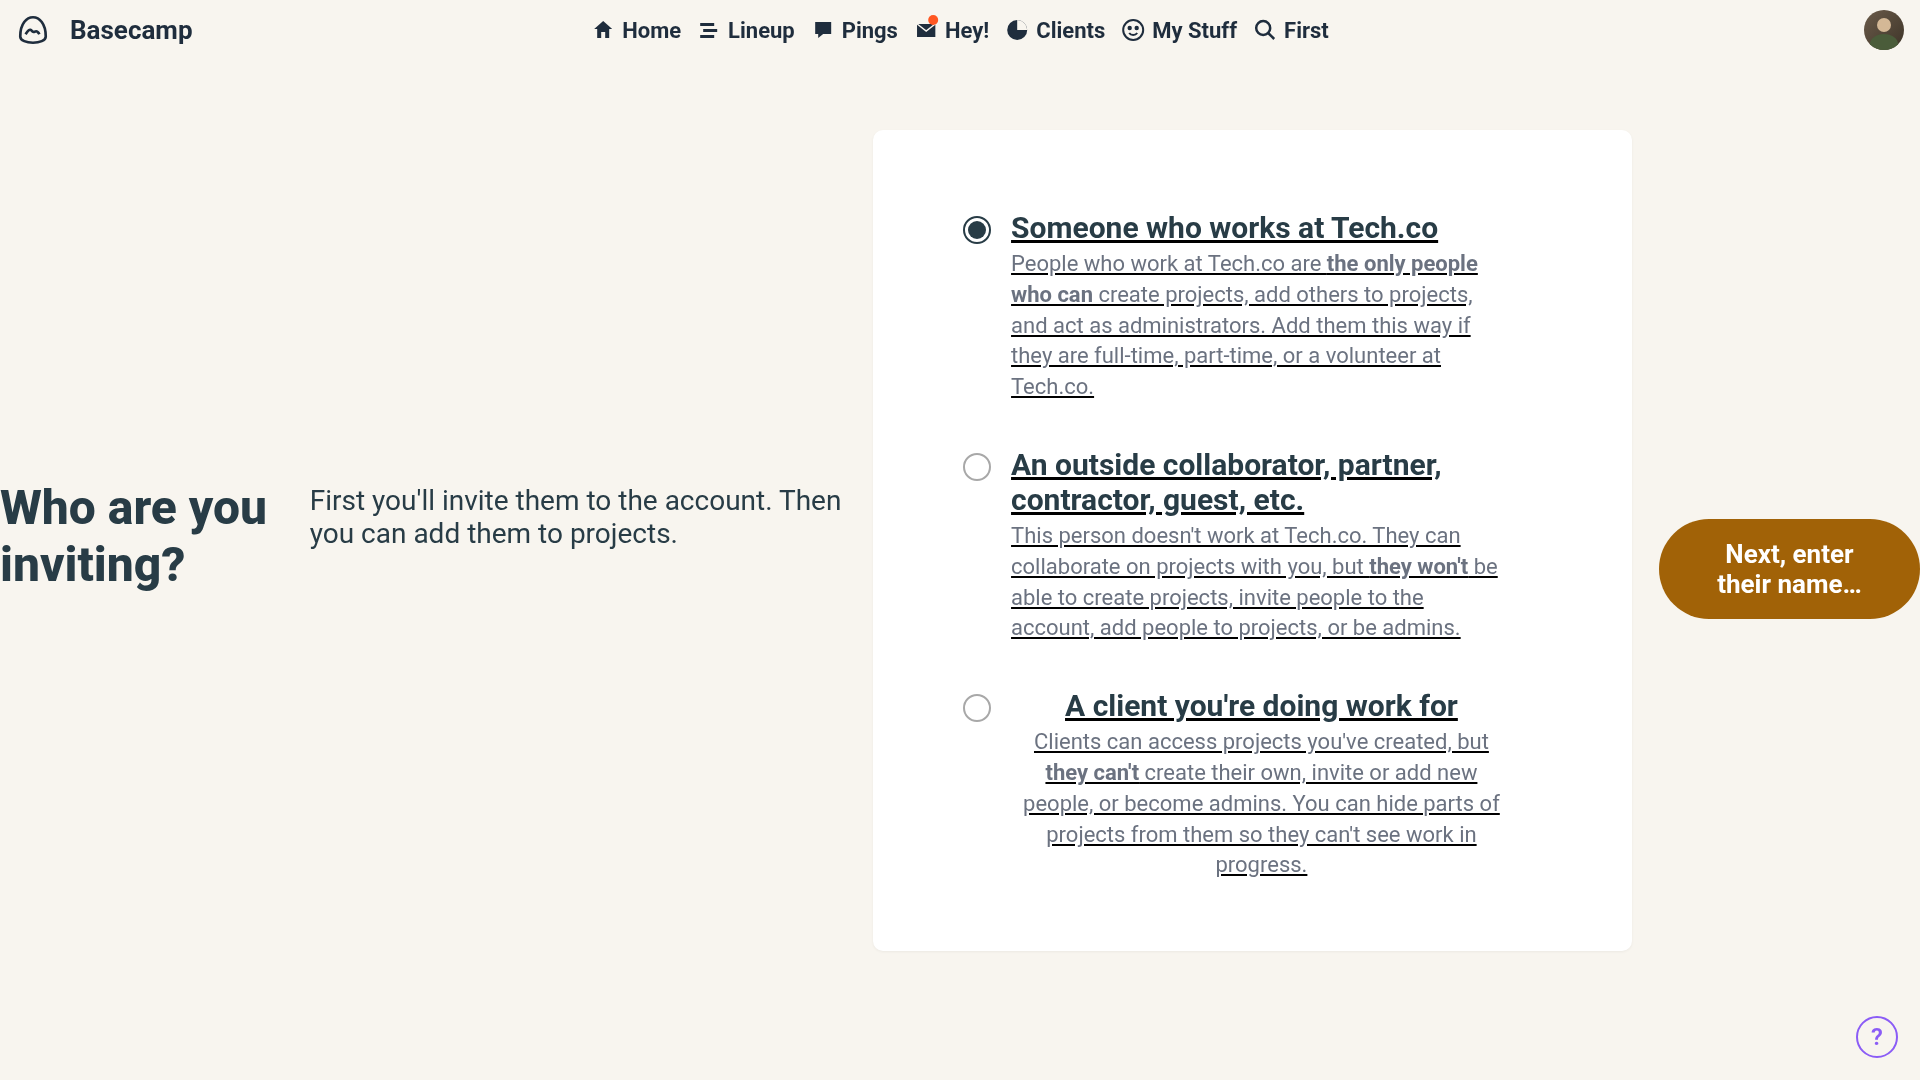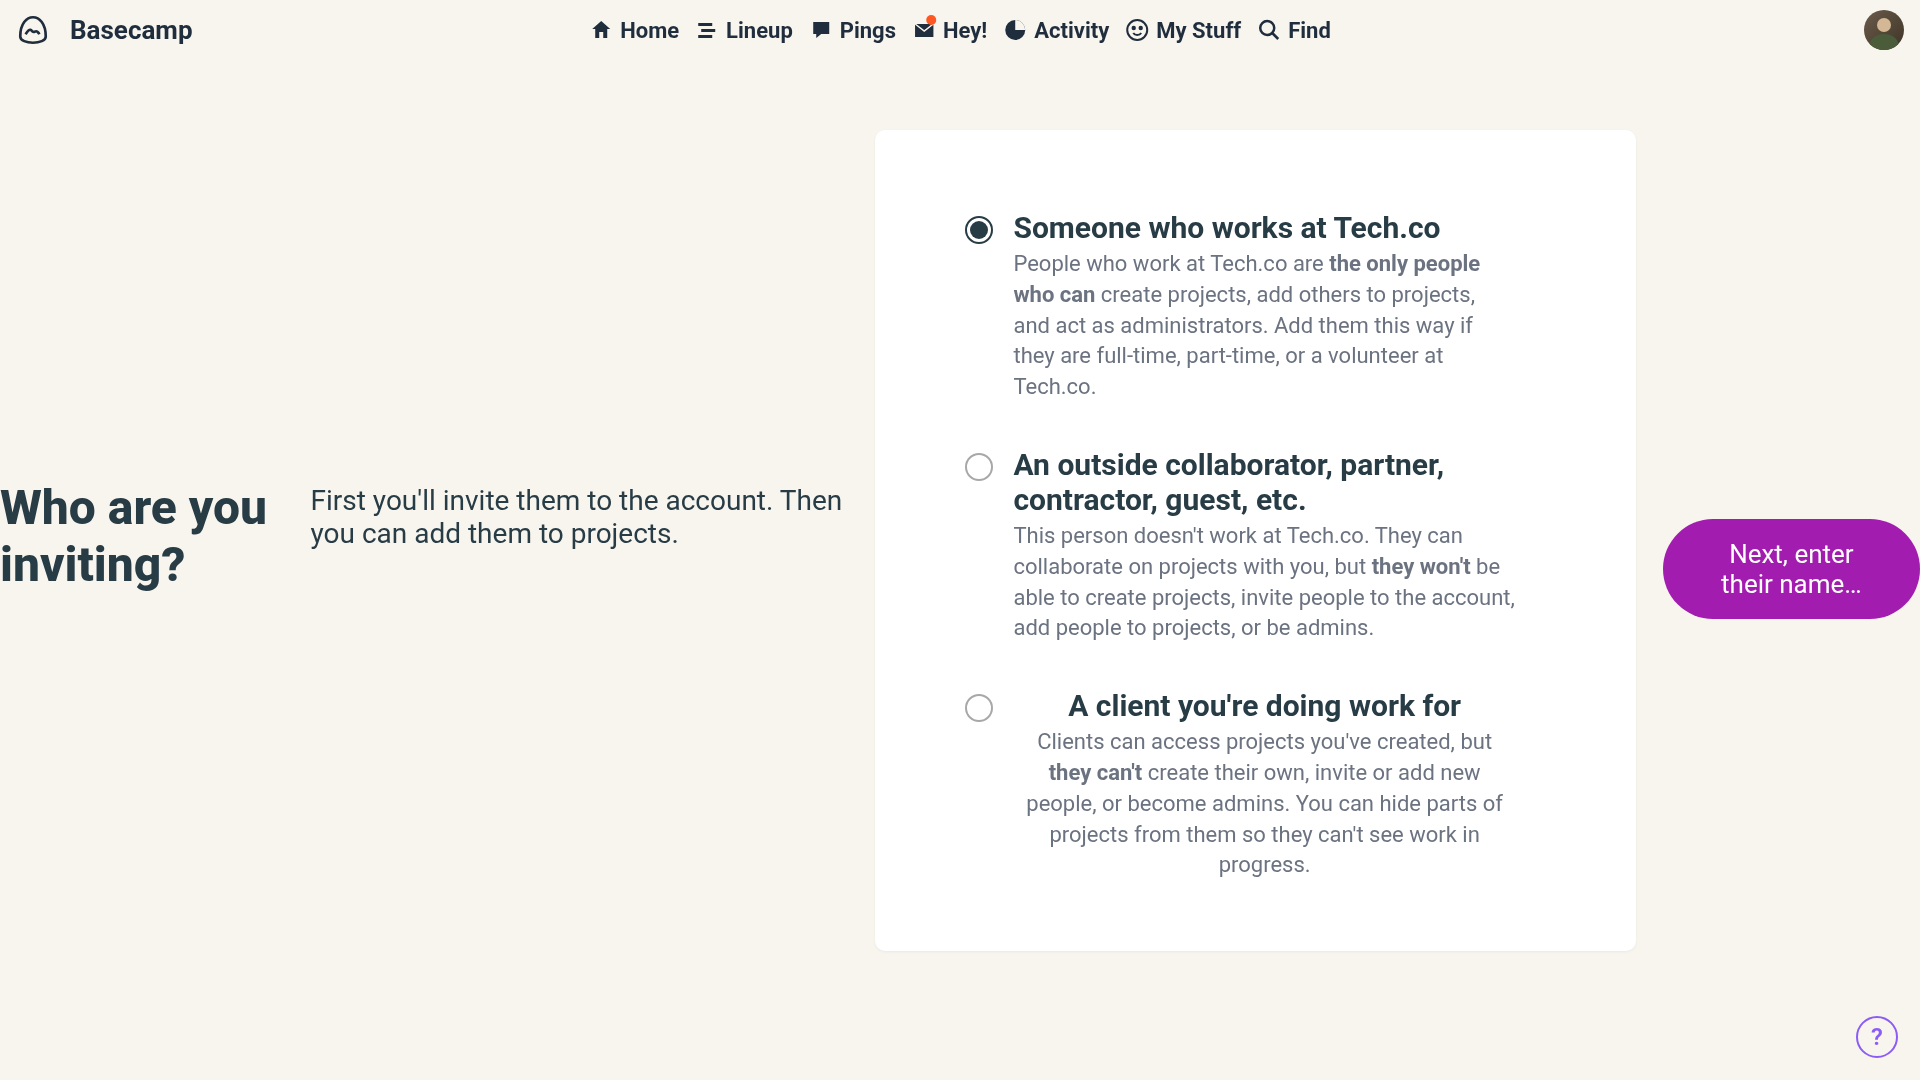--- a/index.html
+++ b/index.html
@@ -113,20 +113,21 @@
       color: #283c46;
       margin-bottom: 48px;
       margin-left: 8px;
     }
     .card {
       background: #fff;
       border-radius: 10px;
       width: 1138px;
       padding: 80px 120px 70px 90px;
       box-shadow: 0 1px 3px rgba(0,0,0,0.05);
+      text-decoration: underline;
     }
     .option {
       display: flex;
       gap: 20px;
       margin-bottom: 44px;
       cursor: pointer;
     }
     .option:last-child {
       margin-bottom: 0;
       text-align: center;
@@ -166,28 +167,29 @@
     .option-desc {
       font-size: 22px;
       color: #6b7280;
       line-height: 1.4;
     }
     .option-desc b {
       font-weight: 700;
     }
     .next-button {
       margin-top: 56px;
-      background: #a21caf;
+      background: #a16207;
       color: #fff;
       border: none;
       border-radius: 999px;
       padding: 20px 48px;
       font-size: 26px;
       cursor: pointer;
       font-family: inherit;
+      font-weight: bold;
     }
     .help-button {
       position: fixed;
       bottom: 22px;
       right: 22px;
       width: 42px;
       height: 42px;
       border: 2.5px solid #8b5cf6;
       border-radius: 50%;
       display: flex;
@@ -240,37 +242,37 @@
           <path d="M3 6h18v13H3z" fill="#1f2d3d"></path>
           <path d="M3 6l9 7 9-7" fill="none" stroke="#f8f5ef" stroke-width="1.5"></path>
         </svg>
       <span>Hey!</span>
     </div>
     <div class="nav-item">
       <svg viewBox="0 0 24 24" fill="#1f2d3d">
           <circle cx="12" cy="12" r="10"></circle>
           <path d="M12 2 A10 10 0 0 1 22 12 L12 12 Z" fill="#f8f5ef"></path>
         </svg>
-      <span>Activity</span>
+      <span>Clients</span>
     </div>
     <div class="nav-item">
       <svg viewBox="0 0 24 24" fill="none" stroke="#1f2d3d" stroke-width="2">
           <circle cx="12" cy="12" r="10"></circle>
           <circle cx="8.5" cy="10" r="1.2" fill="#1f2d3d"></circle>
           <circle cx="15.5" cy="10" r="1.2" fill="#1f2d3d"></circle>
           <path d="M8 15c1 1.5 2.5 2 4 2s3-.5 4-2"></path>
         </svg>
       <span>My Stuff</span>
     </div>
     <div class="nav-item">
       <svg viewBox="0 0 24 24" fill="none" stroke="#1f2d3d" stroke-width="2.5">
           <circle cx="10" cy="10" r="7"></circle>
           <line x1="15" y1="15" x2="21" y2="21"></line>
         </svg>
-      <span>Find</span>
+      <span>First</span>
     </div>
   </div>
 
   <div class="avatar"></div>
 </div>
 
 <div class="main-content">
   <h1 class="page-title">Who are you inviting?</h1>
   <p class="page-subtitle">First you'll invite them to the account. Then you can add them to projects.</p>
 

